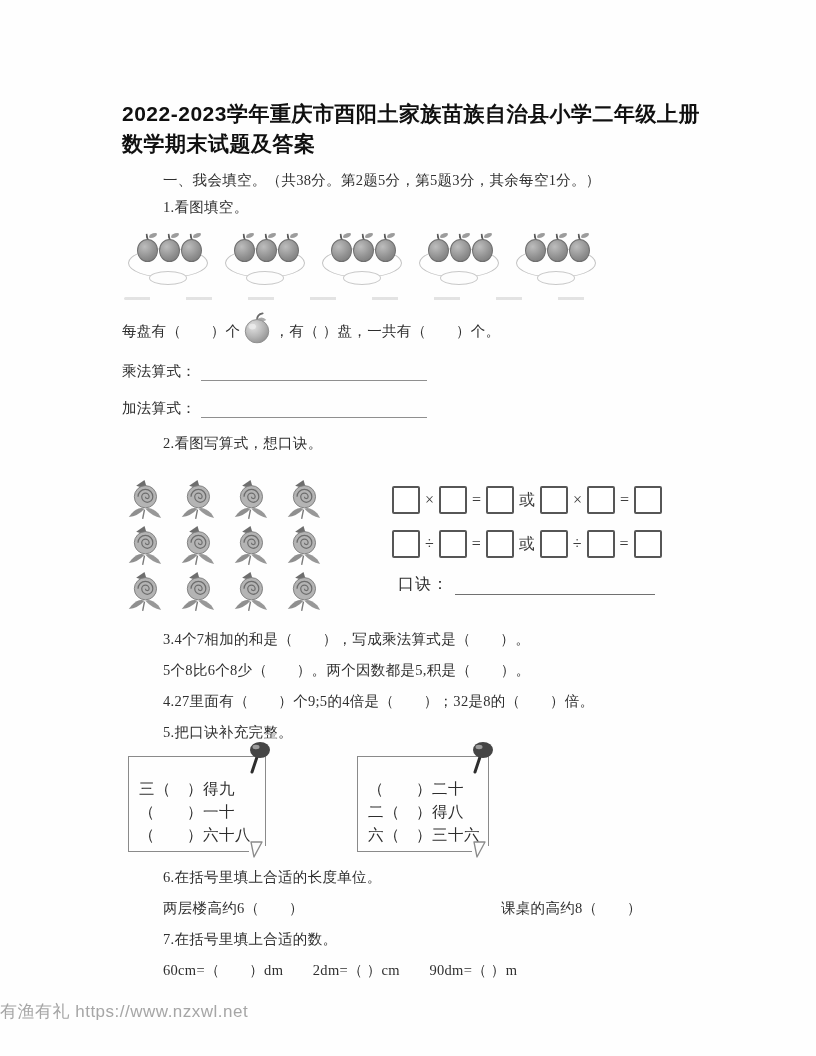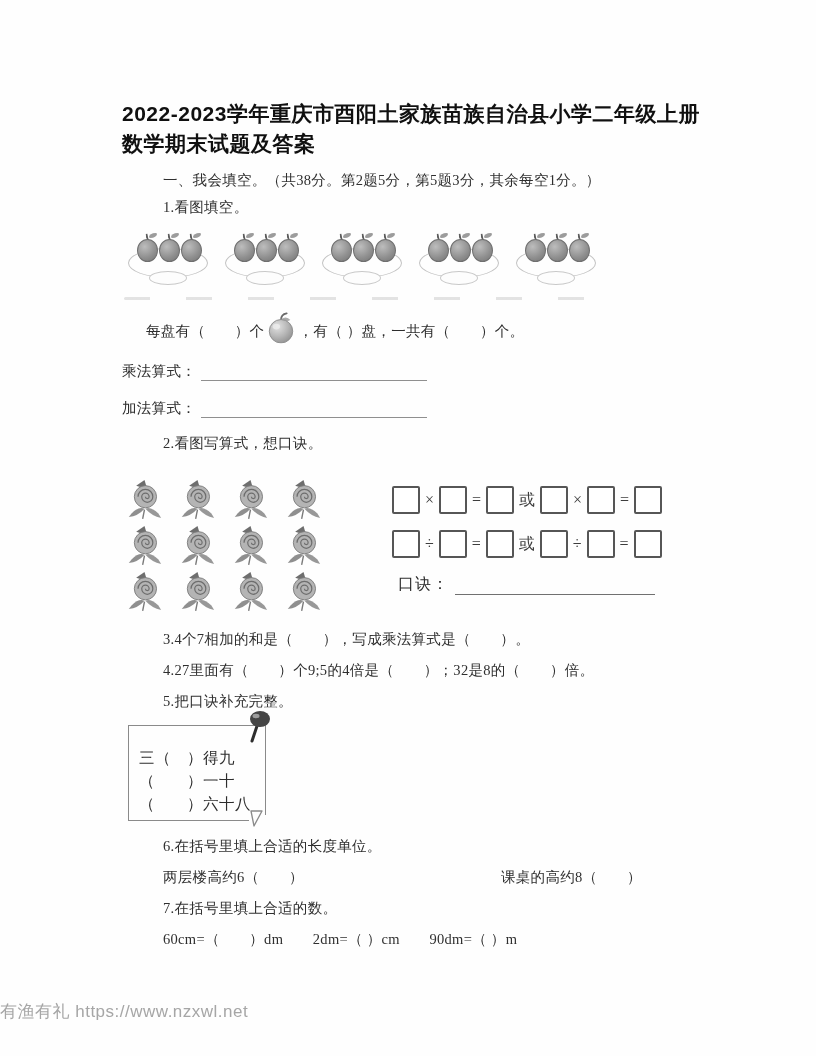--- a/index.html
+++ b/index.html
@@ -26,21 +26,21 @@
   .fruit-body{position:absolute;top:8px;left:0;width:19px;height:21px;border-radius:50%;
               background:radial-gradient(circle at 35% 32%,#bdbdbd,#8e8e8e 60%,#747474);
               border:1px solid #6f6f6f;}
   .fruit-stem{position:absolute;top:2px;left:9px;width:5px;height:8px;
               border-left:2px solid #5c5c5c;border-radius:0 0 0 4px;transform:rotate(-10deg);}
   .fruit-leaf{position:absolute;top:2px;left:12px;width:8px;height:5px;background:#9c9c9c;
               border-radius:80% 20% 80% 20%;}
   .smudge{margin:5px 0 0 2px;width:492px;height:3px;border-radius:2px;opacity:.8;
           background:repeating-linear-gradient(90deg,#dcdcdc 0 26px,transparent 26px 62px);}
 
-  .fill-line{display:flex;align-items:flex-end;margin-top:6px;height:38px;margin-left:24px;}
+  .fill-line{display:flex;align-items:flex-end;margin-top:6px;height:38px;}
   .fill-line .txt{font-size:14.5px;letter-spacing:.3px;padding-bottom:3px;}
   .apple-svg{width:30px;height:33px;margin:0 2px;}
 
   .blank-row{margin-top:18px;font-size:14.5px;display:flex;align-items:flex-end;letter-spacing:.3px;}
   .blank{display:inline-block;width:226px;border-bottom:1px solid #8f8f8f;height:15px;margin-left:5px;}
 
   
   .q2-label{margin-top:17px;}
   .fig2{display:flex;margin-top:27px;}
   .flowers{display:grid;grid-template-columns:repeat(4,53px);grid-auto-rows:46px;width:212px;margin-left:4px;}
@@ -312,35 +312,47 @@
             <span class="eqbox"></span>
           </div>
         <div class="koujue">
           <span>口诀：</span>
           <span class="blank2"></span>
         </div>
       </div>
     </div>
 
     <div class="line rowline">3.4个7相加的和是（　　），写成乘法算式是（　　）。</div>
+    <div class="line rowline">5个8比6个8少（　　）。两个因数都是5,积是（　　）。</div>
     <div class="line rowline">4.27里面有（　　）个9;5的4倍是（　　）；32是8的（　　）倍。</div>
     <div class="line rowline">5.把口诀补充完整。</div>
 
     <div class="notes">
       <div class="note-box n1">
         <svg class="pin" viewBox="0 0 32 36">
             <use href="#sym-pin"></use>
           </svg>
         <div>三（　）得九</div>
         <div>（　　）一十</div>
         <div>（　　）六十八</div>
         <svg class="fold" viewBox="0 0 18 19">
             <use href="#sym-fold"></use>
           </svg>
       </div>
+      <div class="note-box n2">
+        <svg class="pin" viewBox="0 0 32 36">
+            <use href="#sym-pin"></use>
+          </svg>
+        <div>（　　）二十</div>
+        <div>二（　）得八</div>
+        <div>六（　）三十六</div>
+        <svg class="fold" viewBox="0 0 18 19">
+            <use href="#sym-fold"></use>
+          </svg>
+      </div>
     </div>
 
     <div class="line q6-label rowline">6.在括号里填上合适的长度单位。</div>
     <div class="line rowline two-col">
       <span class="c-left2">两层楼高约6（　　）</span>
       <span>课桌的高约8（　　）</span>
     </div>
 
     <div class="line rowline">7.在括号里填上合适的数。</div>
     <div class="line rowline">60cm=（　　）dm　　2dm=（ ）cm　　90dm=（ ）m</div>

